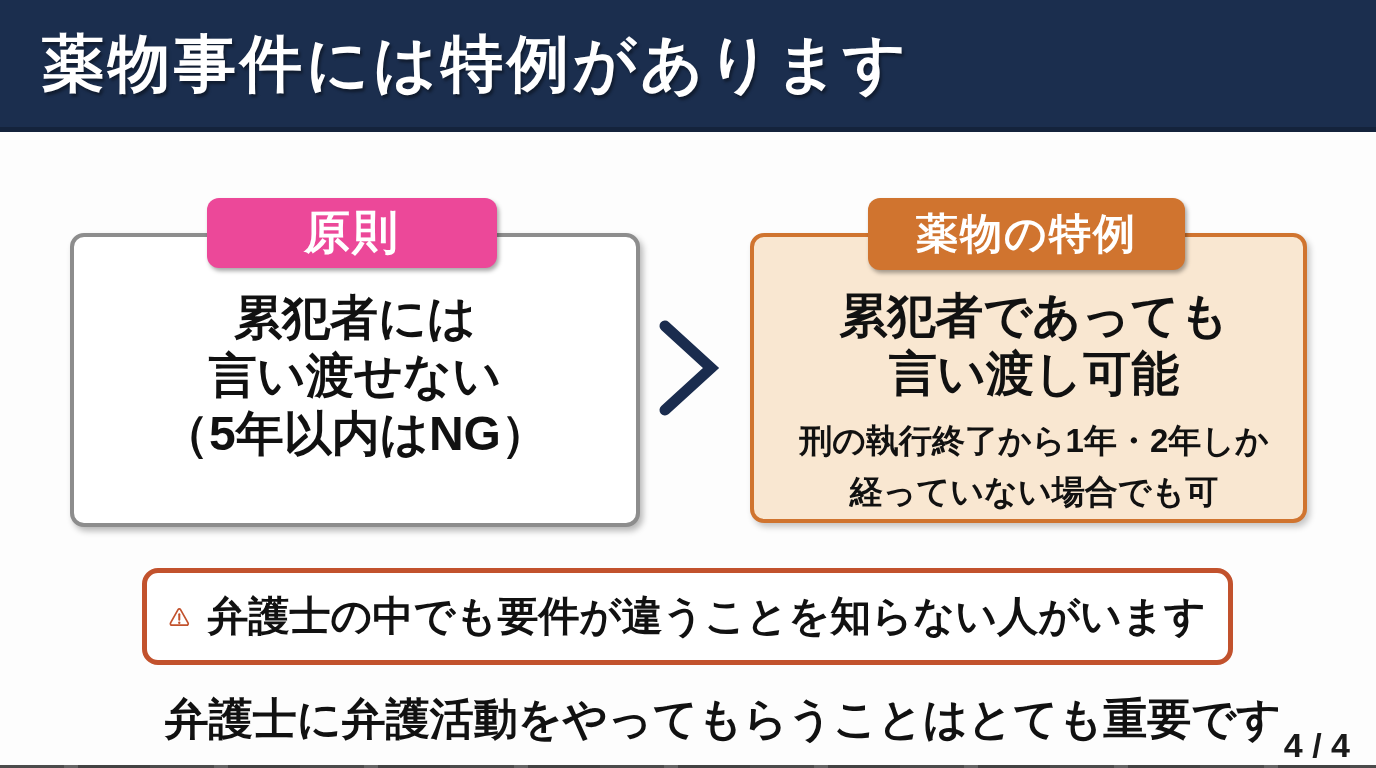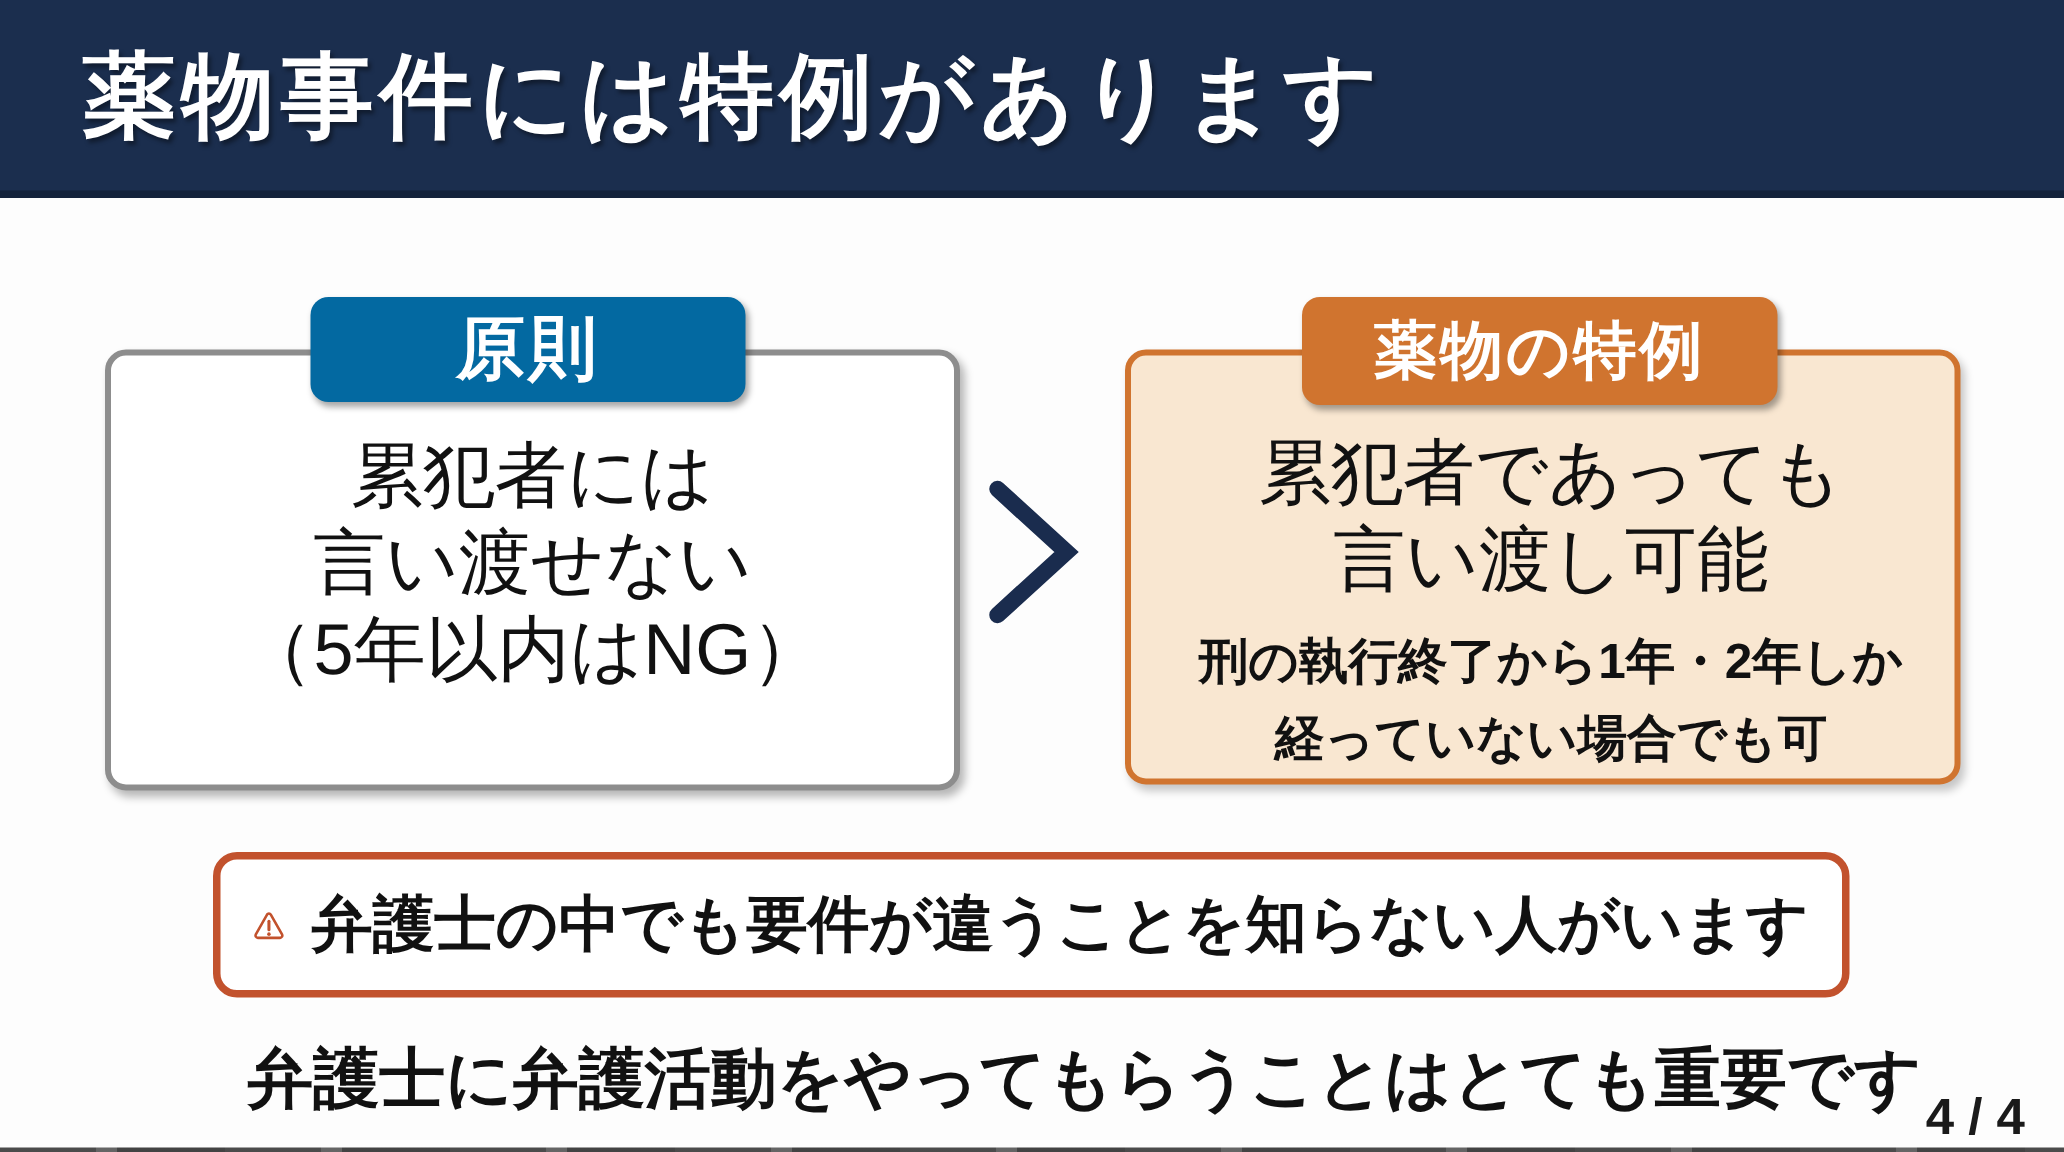--- a/index.html
+++ b/index.html
@@ -7,44 +7,44 @@
     position:relative;width:1376px;height:768px;background:#fdfdfd;overflow:hidden;
     font-family:"Liberation Sans","DejaVu Sans",sans-serif;color:#141414;
   }
   
   .header{
     position:absolute;left:0;top:0;width:100%;height:132px;background:#1b2e4e;
     border-bottom:5px solid #14233c;display:flex;align-items:center;box-sizing:border-box;
     padding:0 42px;
   }
   .header h1{
-    margin:13px;color:#ffffff;font-size:62px;font-weight:800;letter-spacing:4px;
+    margin:0;color:#ffffff;font-size:62px;font-weight:800;letter-spacing:4px;
     text-shadow:2px 3px 3px rgba(0,0,0,.4);white-space:nowrap;
   }
   
   .card{position:absolute;border-radius:14px;box-sizing:border-box;}
   .card-principle{
     left:70px;top:233px;width:570px;height:294px;background:#ffffff;
     border:4px solid #8d8d8d;box-shadow:3px 4px 6px rgba(0,0,0,.28);
   }
   .card-exception{
     left:750px;top:233px;width:557px;height:290px;background:#f9e7d1;
     border:4px solid #d0742f;box-shadow:3px 4px 6px rgba(0,0,0,.22);
   }
   .tab{
     position:absolute;border-radius:12px;color:#ffffff;font-weight:800;
     display:flex;align-items:center;justify-content:center;white-space:nowrap;
     box-shadow:2px 3px 4px rgba(0,0,0,.35);letter-spacing:2px;
   }
-  .tab-gray{left:207px;top:198px;width:290px;height:70px;background:#0369a1;font-size:46px;}
+  .tab-gray{left:207px;top:198px;width:290px;height:70px;background:#ec4899;font-size:46px;}
   .tab-orange{left:868px;top:198px;width:317px;height:72px;background:#d0742f;font-size:42px;}
   .card-body{position:absolute;left:0;right:0;text-align:center;}
   .card-principle .card-body{top:52px;}
   .card-exception .card-body{top:50px;padding-left:11px;}
-  .big-line{margin:0;font-size:48px;line-height:58px;font-weight:400;color:#111;}
+  .big-line{margin:0;font-size:48px;line-height:58px;font-weight:700;color:#111;}
   .sub-block{margin-top:18px;}
   .sub-line{margin:12px;font-size:33px;line-height:39px;font-weight:800;color:#111;}
   
   .arrow{position:absolute;left:653px;top:315px;}
   
   .warning-box{
     position:absolute;left:142px;top:568px;width:1091px;height:97px;box-sizing:border-box;
     background:#ffffff;border:5px solid #c2522d;border-radius:16px;
     display:flex;align-items:center;padding:0 22px;gap:18px;
   }

